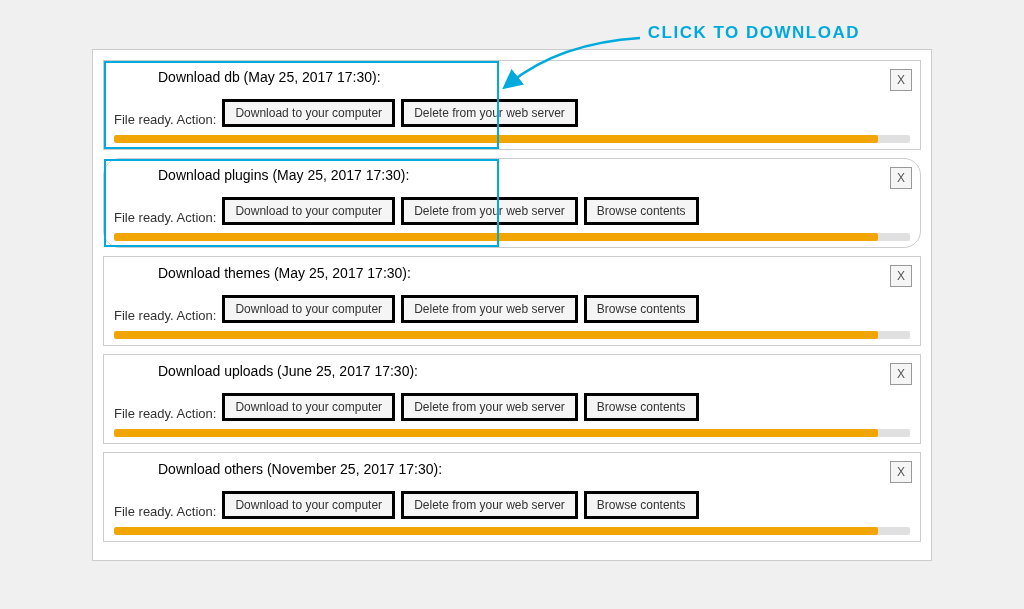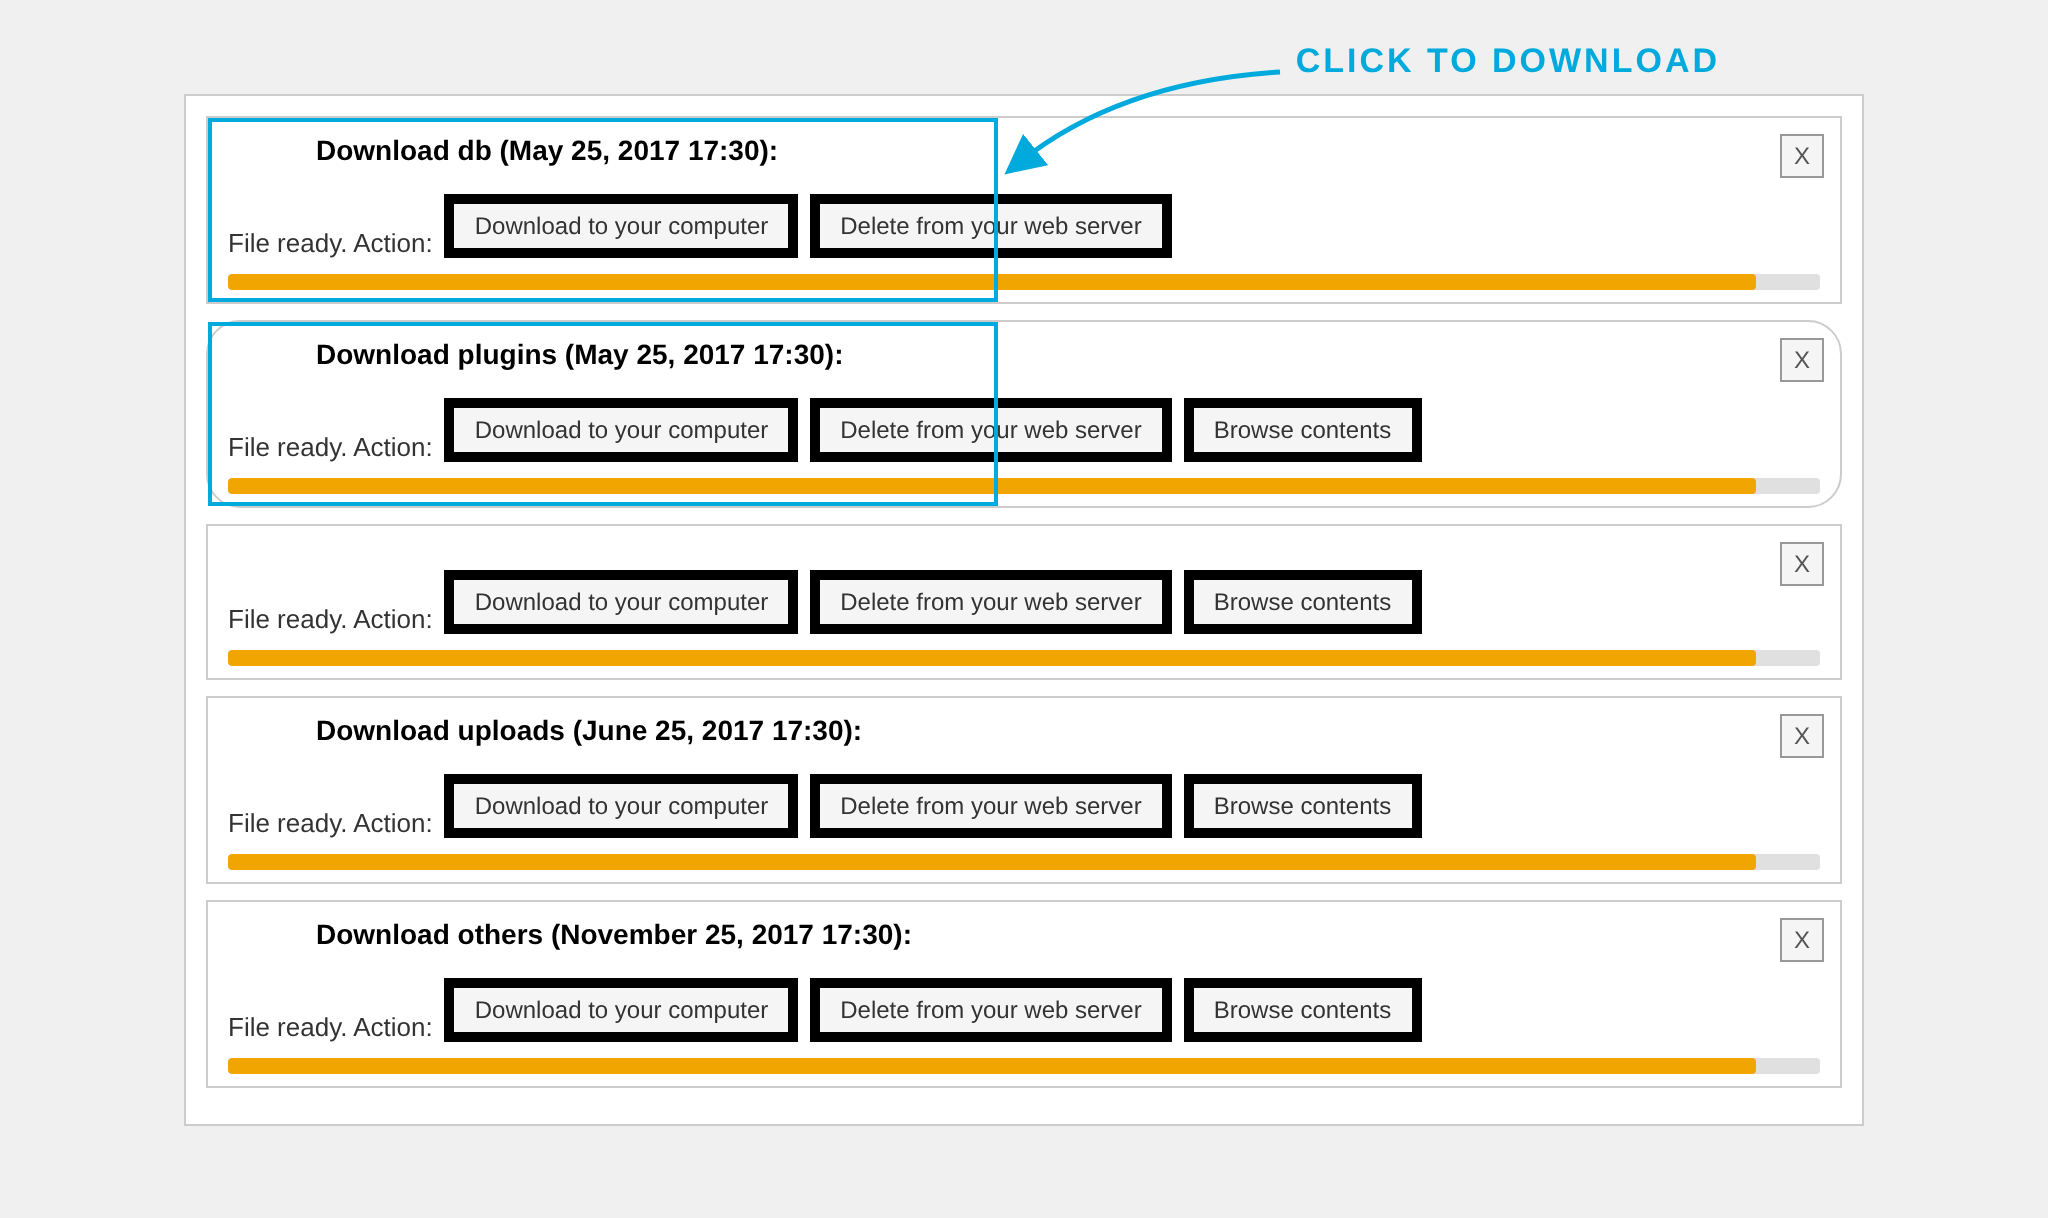--- a/index.html
+++ b/index.html
@@ -19,38 +19,38 @@
       padding: 10px;
     }
     .download-item {
       border: 1px solid #ccc;
       margin-bottom: 8px;
       padding: 8px 10px 6px 10px;
       position: relative;
       background: #fff;
     }
     .item-title {
-      font-weight: bold;
+      font-weight: normal;
       font-size: 14px;
       margin-bottom: 6px;
       padding-left: 44px;
     }
     .item-actions {
       display: flex;
       align-items: flex-end;
       gap: 6px;
       margin-bottom: 8px;
       margin-top: 14px;
     }
     .action-label {
       font-size: 13px;
       color: #333;
     }
     .action-btn {
-      border: 5px solid #000000;
+      border: 3px solid #000000;
       background: #f5f5f5;
       padding: 4px 10px;
       font-size: 12px;
       cursor: pointer;
       color: #333;
     }
     .progress-bar-container {
       width: 100%;
       height: 8px;
       background: #e0e0e0;
@@ -120,20 +120,21 @@
       <button class="action-btn">Delete from your web server</button>
       <button class="action-btn">Browse contents</button>
     </div>
     <div class="progress-bar-container">
       <div class="progress-bar" style="width:96%;"></div>
     </div>
     <button class="close-btn">X</button>
   </div>
 
   <div class="download-item" style="position:relative;">
+    <div class="item-title">Download themes (May 25, 2017 17:30):</div>
     <div class="item-actions">
       <span class="action-label">File ready. Action:</span>
       <button class="action-btn">Download to your computer</button>
       <button class="action-btn">Delete from your web server</button>
       <button class="action-btn">Browse contents</button>
     </div>
     <div class="progress-bar-container">
       <div class="progress-bar" style="width:96%;"></div>
     </div>
     <button class="close-btn">X</button>

